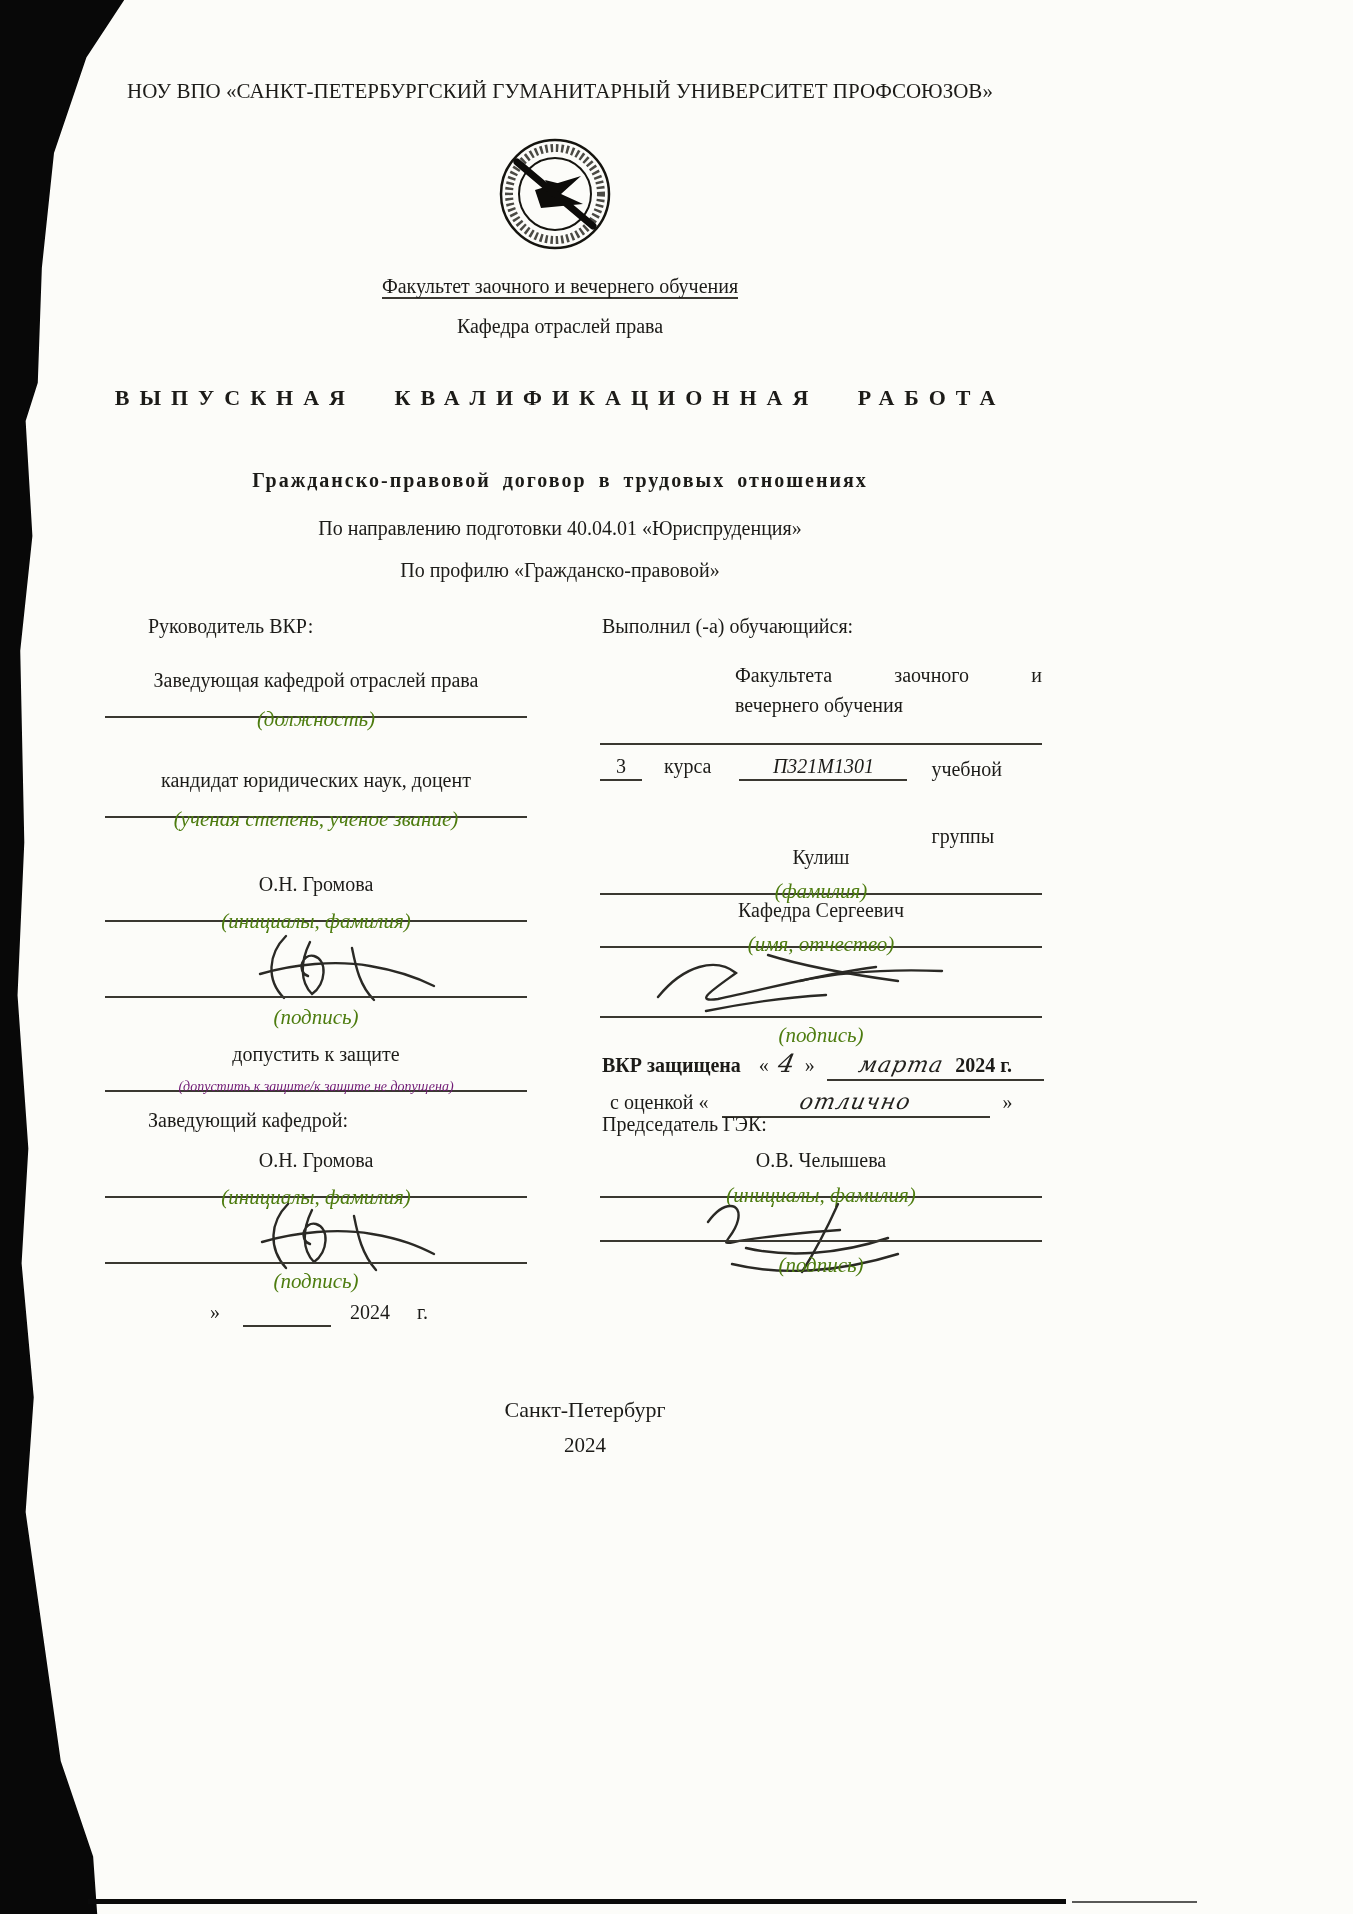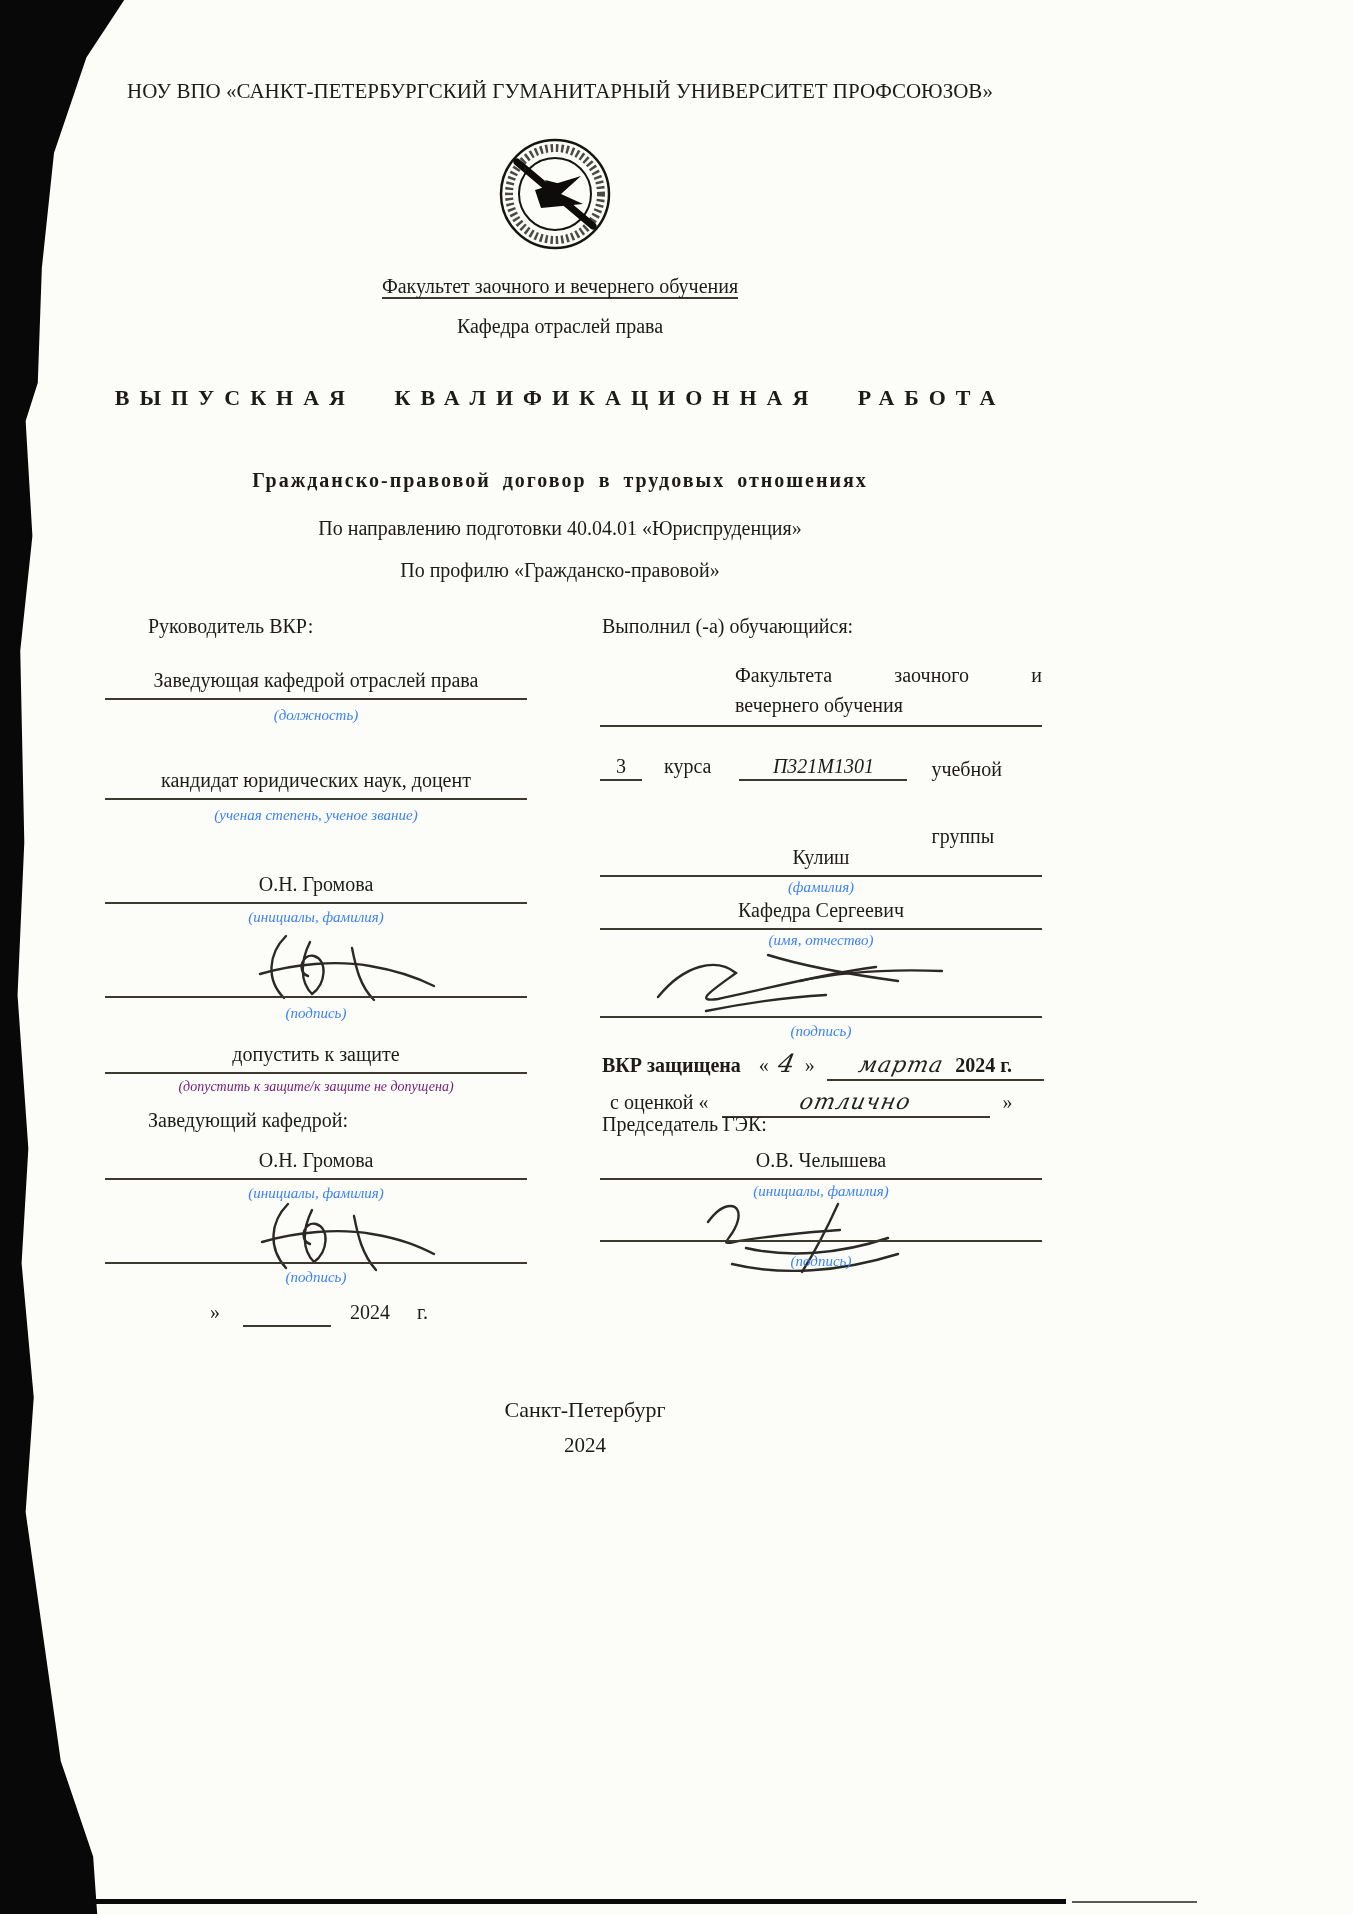--- a/index.html
+++ b/index.html
@@ -7,23 +7,23 @@
   .page {
     position:relative; width:1353px; height:1914px; margin:0 auto;
     background:#fcfcf9; color:#1c1b18; overflow:hidden;
     font-family:"Liberation Serif","DejaVu Serif",serif; line-height:1.25;
   }
   .abs { position:absolute; }
   .center { text-align:center; }
   .bold { font-weight:bold; }
   .fs20 { font-size:20px; }
   .u { border-bottom:2px solid #3a3831; }
-  .ublock { border-bottom:2px solid #3a3831; padding-bottom:5px; }
+  .ublock { border-bottom:2px solid #3a3831; padding-bottom:23px; }
   .rule { position:absolute; height:0; border-bottom:2px solid #3a3831; }
-  .caption { font-style:italic; font-size:15px; color:#3b82f6; }
+  .caption { font-style:italic; font-size:21px; color:#4d7c0f; }
   .caption-sm { font-style:italic; font-size:14px; color:#701a75; }
   .hand {
     display:inline-block; font-style:italic; transform:skewX(-12deg);
     font-family:"DejaVu Serif",serif; color:#23221f; letter-spacing:1px;
   }
   .sig path { fill:none; stroke:#2a2925; stroke-width:2.4; stroke-linecap:round; }
   .worktype {
     font-weight:bold; font-size:22px; letter-spacing:10px; word-spacing:24px;
   }
   .title { font-weight:bold; font-size:20px; letter-spacing:2px; word-spacing:5px; }

